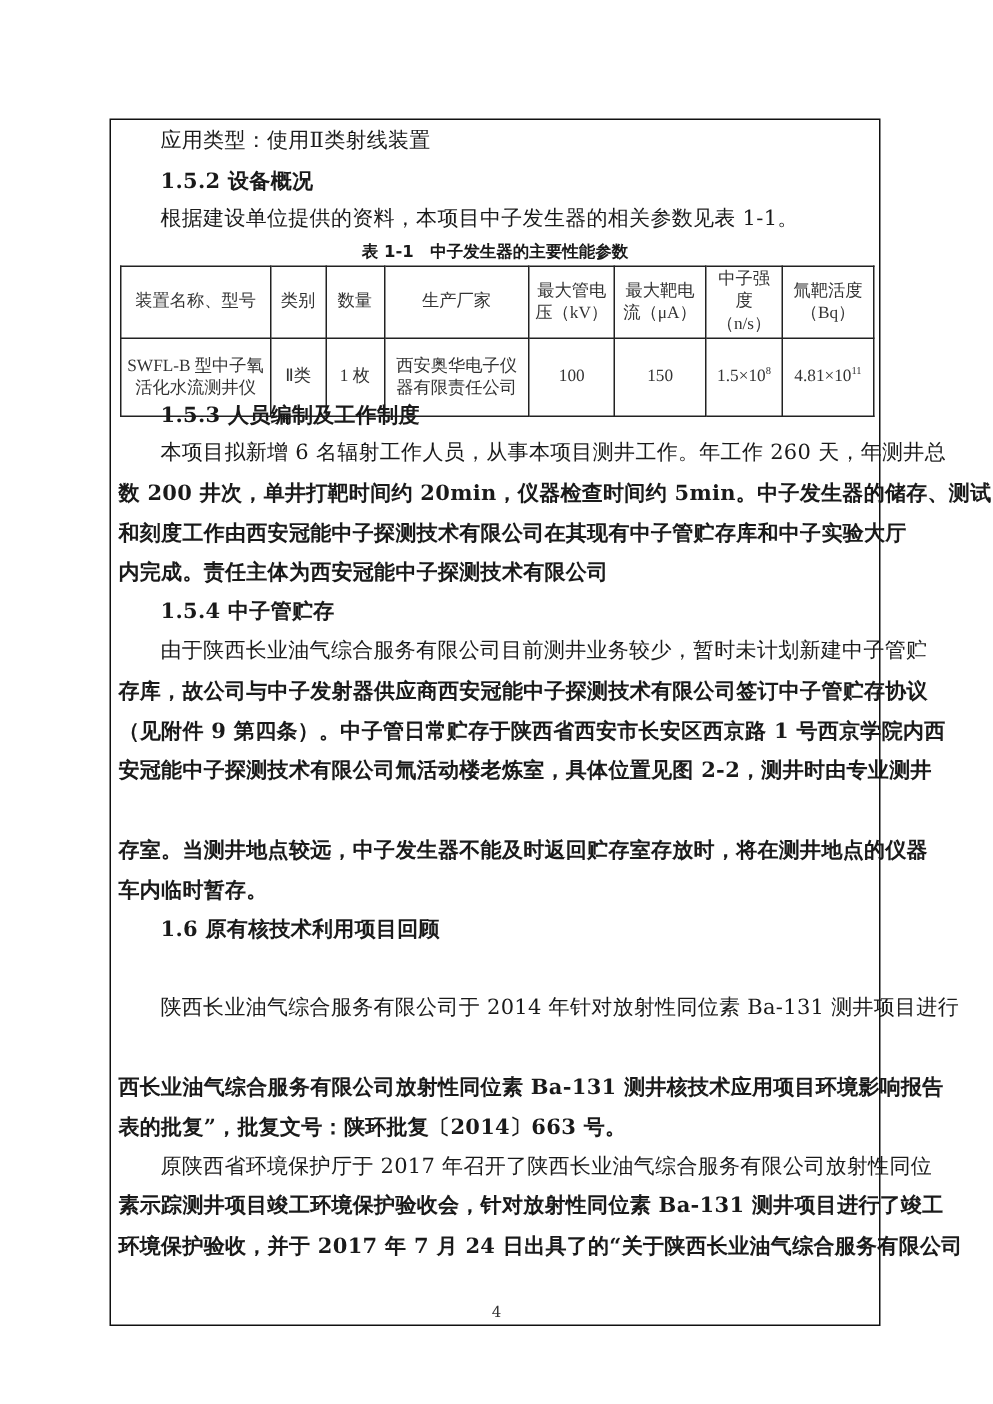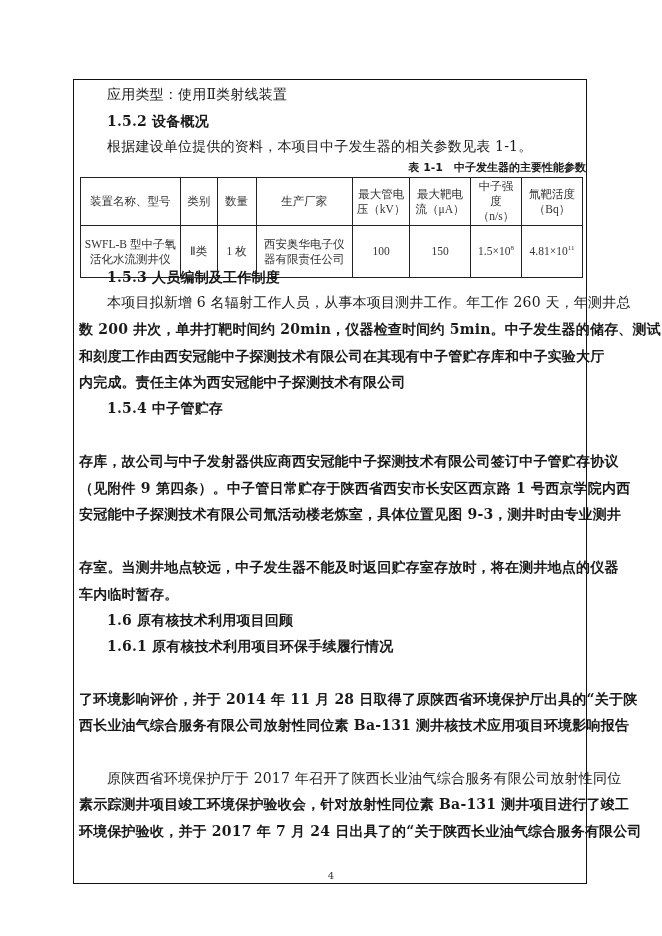--- a/index.html
+++ b/index.html
@@ -5,21 +5,21 @@
   html, body { margin: 0; padding: 0; background: #ffffff; }
   body { width: 662px; height: 936px; position: relative; overflow: hidden;
          font-family: "DejaVu Serif", "Liberation Serif", serif; color: #1a1a1a; }
   .frame { position: absolute; left: 73px; top: 79px; width: 514px; height: 805px;
            border: 1.5px solid #111; box-sizing: border-box; }
   .line { position: absolute; left: 0; white-space: nowrap; font-size: 14px; line-height: 16px; letter-spacing: 0.2px; }
   .indent { left: 33px; }
   .flush { left: 5px; font-weight: bold; }
   .h { font-weight: bold; }
   .h.indent { left: 33px; }
-  .caption { position: absolute; left: 0; width: 100%; text-align: right; top: 80px;
+  .caption { position: absolute; left: 0; width: 100%; text-align: center; top: 80px;
              font-size: 11px; font-weight: bold; font-family: "DejaVu Sans", "Liberation Sans", sans-serif; }
   table.spec { position: absolute; left: 6px; top: 97px; width: 503px; border-collapse: collapse;
                font-size: 11.5px; font-family: Liberation Serif, serif; }
   table.spec td { border: 1px solid #222; text-align: center; vertical-align: middle;
                   padding: 1px 2px; line-height: 15px; color: #333; }
   table.spec tr.hdr td { height: 32px; }
   table.spec tr.row td { height: 49px; }
   sup { font-size: 7px; vertical-align: super; line-height: 0; }
   .page-number { position: absolute; top: 870px; left: 0; width: 662px; text-align: center;
                  font-size: 10px; color: #333; }
@@ -71,30 +71,31 @@
   </tbody>
     </table>
 
   <div class="line indent h" style="top:189px">1.5.3 人员编制及工作制度</div>
   <div class="line indent" style="top:214px">本项目拟新增 6 名辐射工作人员，从事本项目测井工作。年工作 260 天，年测井总</div>
   <div class="line flush" style="top:241px">数 200 井次，单井打靶时间约 20min，仪器检查时间约 5min。中子发生器的储存、测试</div>
   <div class="line flush" style="top:268px">和刻度工作由西安冠能中子探测技术有限公司在其现有中子管贮存库和中子实验大厅</div>
   <div class="line flush" style="top:294px">内完成。责任主体为西安冠能中子探测技术有限公司</div>
 
   <div class="line indent h" style="top:320px">1.5.4 中子管贮存</div>
+  <div class="line indent" style="top:346px">由于陕西长业油气综合服务有限公司目前测井业务较少，暂时未计划新建中子管贮</div>
   <div class="line flush" style="top:373px">存库，故公司与中子发射器供应商西安冠能中子探测技术有限公司签订中子管贮存协议</div>
   <div class="line flush" style="top:400px">（见附件 9 第四条）。中子管日常贮存于陕西省西安市长安区西京路 1 号西京学院内西</div>
-  <div class="line flush" style="top:426px">安冠能中子探测技术有限公司氚活动楼老炼室，具体位置见图 9-3，测井时由专业测井</div>
+  <div class="line flush" style="top:426px">安冠能中子探测技术有限公司氚活动楼老炼室，具体位置见图 2-2，测井时由专业测井</div>
   <div class="line flush" style="top:479px">存室。当测井地点较远，中子发生器不能及时返回贮存室存放时，将在测井地点的仪器</div>
   <div class="line flush" style="top:506px">车内临时暂存。</div>
 
   <div class="line indent h" style="top:532px">1.6 原有核技术利用项目回顾</div>
-  <div class="line indent h" style="top:558px">1.6.1 原有核技术利用项目环保手续履行情况</div>
 
-  <div class="line flush" style="top:611px">了环境影响评价，并于 2014 年 11 月 28 日取得了原陕西省环境保护厅出具的“关于陕</div>
+  <div class="line indent" style="top:584px">陕西长业油气综合服务有限公司于 2014 年针对放射性同位素 Ba-131 测井项目进行</div>
   <div class="line flush" style="top:637px">西长业油气综合服务有限公司放射性同位素 Ba-131 测井核技术应用项目环境影响报告</div>
+  <div class="line flush" style="top:664px">表的批复”，批复文号：陕环批复〔2014〕663 号。</div>
 
   <div class="line indent" style="top:690px">原陕西省环境保护厅于 2017 年召开了陕西长业油气综合服务有限公司放射性同位</div>
   <div class="line flush" style="top:716px">素示踪测井项目竣工环境保护验收会，针对放射性同位素 Ba-131 测井项目进行了竣工</div>
   <div class="line flush" style="top:743px">环境保护验收，并于 2017 年 7 月 24 日出具了的“关于陕西长业油气综合服务有限公司</div>
 </div>
 
 <div class="page-number">4</div>
 
 </body></html>

